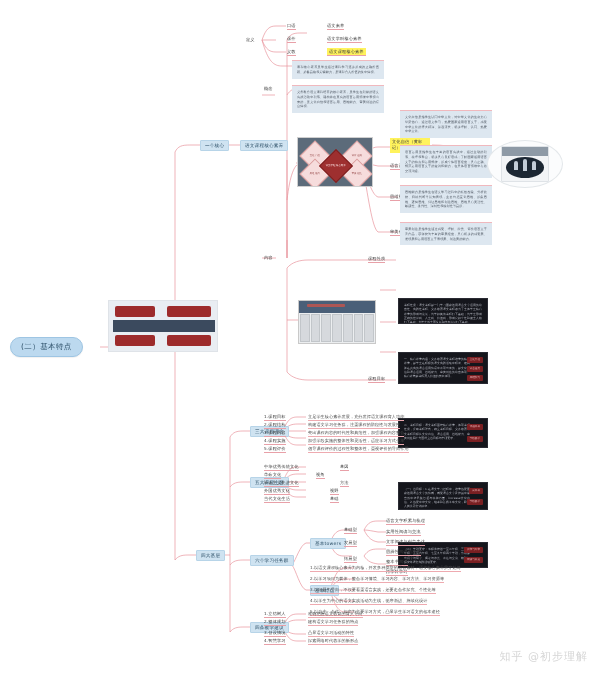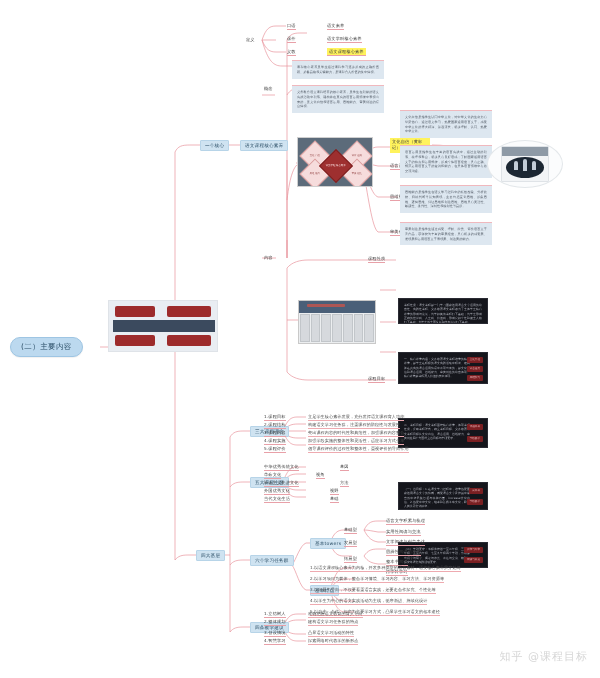--- a/index.html
+++ b/index.html
@@ -179,21 +179,21 @@
       <path d="M330 590 C336 600 340 601 346 601 H354"></path>
       <path d="M330 590 C336 610 340 612 346 612 H354"></path>
 
       <path d="M283 627 C288 615 292 614 298 614 H306"></path>
       <path d="M283 627 C288 621 292 620 298 620 H306"></path>
       <path d="M283 627 C288 633 292 634 298 634 H306"></path>
       <path d="M283 627 C288 640 292 641 298 641 H306"></path>
     </g>
   </svg>
 
-  <div class="node root">(二）主要内容</div>
+  <div class="node root">(二）基本特点</div>
 
   <div class="node" style="left:108px;top:300px;width:110px;height:52px;background:#e9edf2;border:1px solid #dfe3e8;">
     <div style="position:absolute;left:6px;top:5px;width:40px;height:11px;background:#9d2b2b;border-radius:2px;"></div>
     <div style="position:absolute;left:58px;top:5px;width:44px;height:11px;background:#9d2b2b;border-radius:2px;"></div>
     <div style="position:absolute;left:6px;top:34px;width:40px;height:11px;background:#9d2b2b;border-radius:2px;"></div>
     <div style="position:absolute;left:58px;top:34px;width:44px;height:11px;background:#9d2b2b;border-radius:2px;"></div>
     <div style="position:absolute;left:4px;top:19px;width:102px;height:12px;background:#3b4a5e;"></div>
   </div>
 
   <div class="node l1" style="left:200px;top:140px;">一个核心</div>
@@ -349,14 +349,14 @@
   <div class="node l1" style="left:250px;top:622px;">四条教学建议</div>
   <div class="node lbl-u" style="left:264px;top:611px;">1.立德树人</div>
   <div class="node desc" style="left:308px;top:611px;">准确把握语文教育的育人导向</div>
   <div class="node lbl-u" style="left:264px;top:619px;">2.整体规划</div>
   <div class="node desc" style="left:308px;top:619px;">建构语文学习任务群的特点</div>
   <div class="node lbl-u" style="left:264px;top:630px;">3.创设情境</div>
   <div class="node desc" style="left:308px;top:630px;">凸显语文学习活动的特性</div>
   <div class="node lbl-u" style="left:264px;top:638px;">4.智慧学习</div>
   <div class="node desc" style="left:308px;top:638px;">探索网络时代教学的新形态</div>
 
-  <div class="wm">知乎 @课程目标</div>
+  <div class="wm">知乎 @初步理解</div>
 </div>
 
 </body></html>

